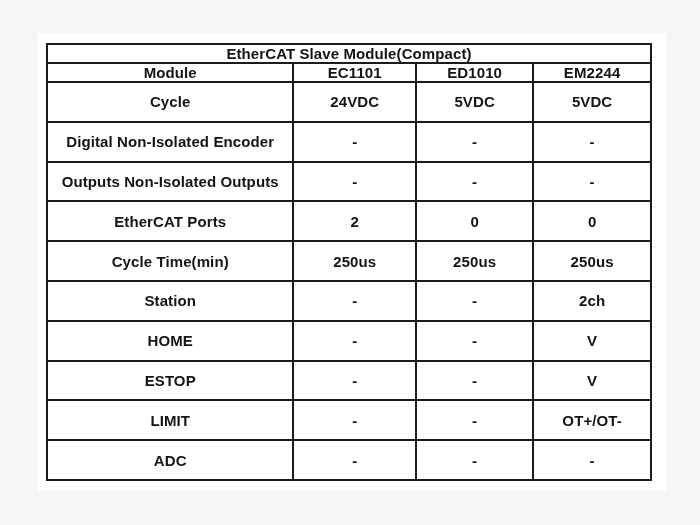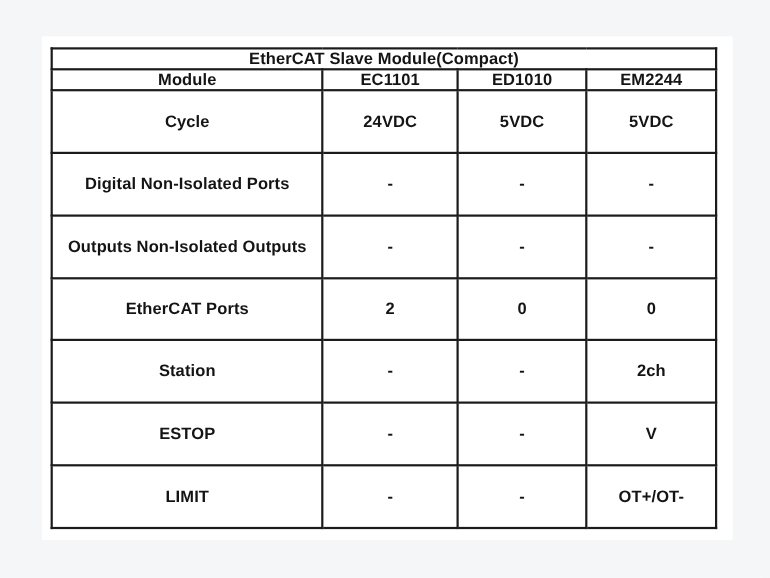--- a/index.html
+++ b/index.html
@@ -75,50 +75,68 @@
       </tr>
     </thead>
     <tbody>
         <tr>
           <td>Cycle</td>
           <td>24VDC</td>
           <td>5VDC</td>
           <td>5VDC</td>
         </tr>
         <tr>
-          <td>Digital Non-Isolated Ports</td>
+          <td>Digital Non-Isolated Encoder</td>
           <td>-</td>
           <td>-</td>
           <td>-</td>
         </tr>
         <tr>
           <td>Outputs Non-Isolated Outputs</td>
           <td>-</td>
           <td>-</td>
           <td>-</td>
         </tr>
         <tr>
           <td>EtherCAT Ports</td>
           <td>2</td>
           <td>0</td>
           <td>0</td>
         </tr>
         <tr>
+          <td>Cycle Time(min)</td>
+          <td>250us</td>
+          <td>250us</td>
+          <td>250us</td>
+        </tr>
+        <tr>
           <td>Station</td>
           <td>-</td>
           <td>-</td>
           <td>2ch</td>
+        </tr>
+        <tr>
+          <td>HOME</td>
+          <td>-</td>
+          <td>-</td>
+          <td>V</td>
         </tr>
         <tr>
           <td>ESTOP</td>
           <td>-</td>
           <td>-</td>
           <td>V</td>
         </tr>
         <tr>
           <td>LIMIT</td>
           <td>-</td>
           <td>-</td>
           <td>OT+/OT-</td>
         </tr>
+        <tr>
+          <td>ADC</td>
+          <td>-</td>
+          <td>-</td>
+          <td>-</td>
+        </tr>
       </tbody>
   </table>
 </div>
 
 </body></html>

